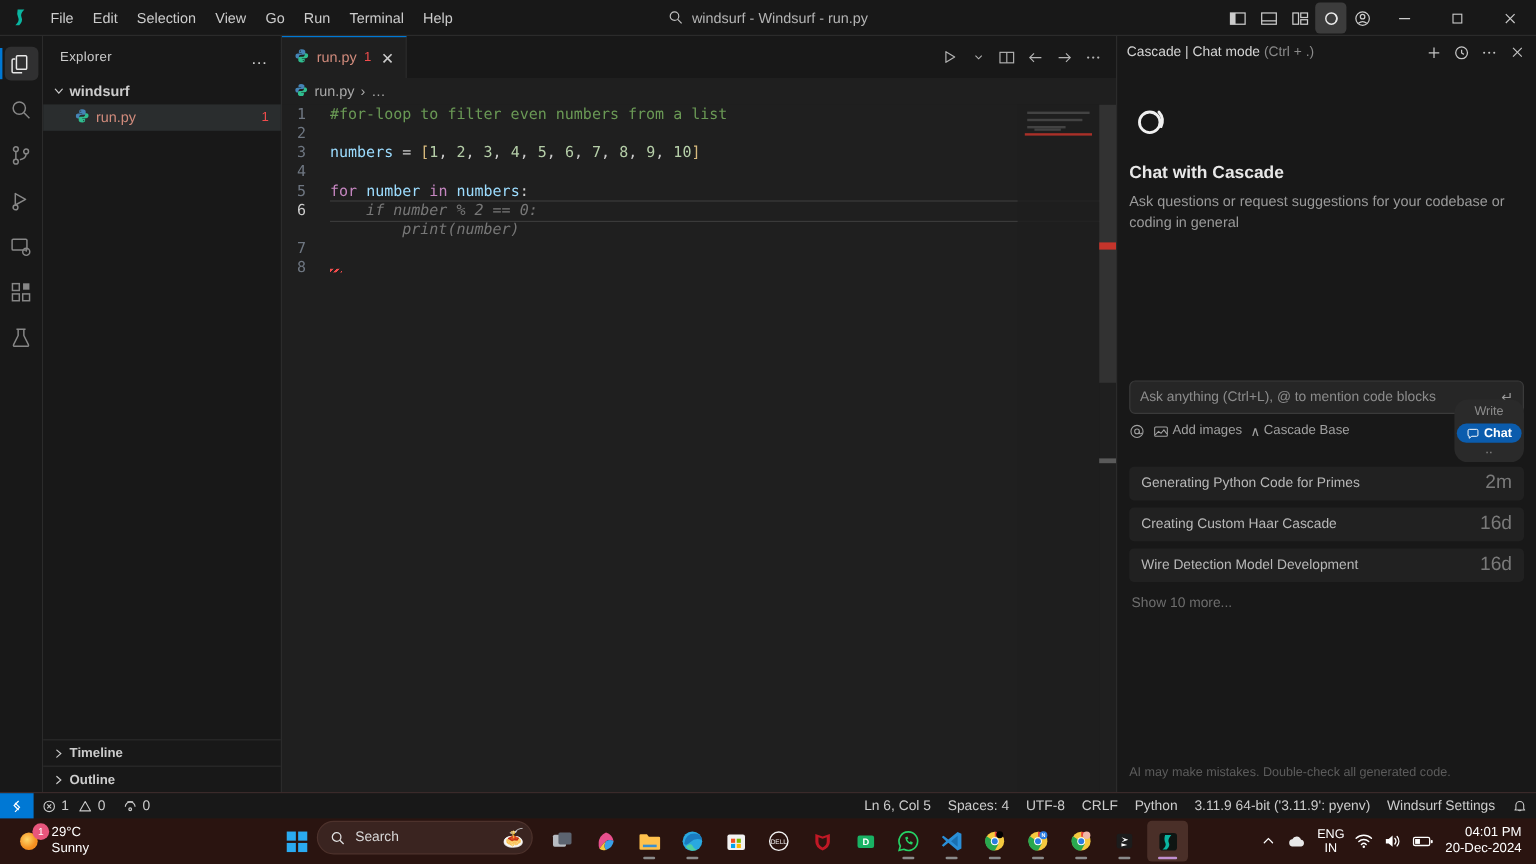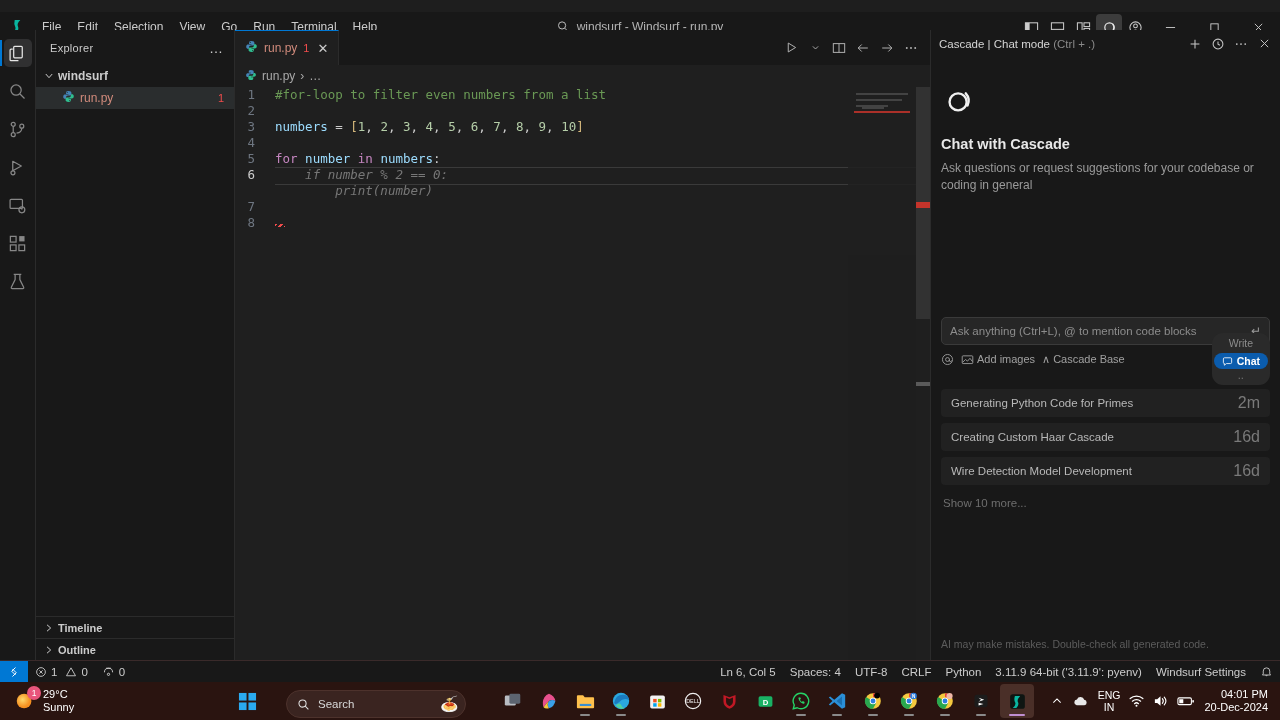--- a/index.html
+++ b/index.html
@@ -8,21 +8,21 @@
     background:#1e1e1e;
     font-family:"Liberation Sans", sans-serif;
     font-size:12px;
     color:#cccccc;
     -webkit-font-smoothing:antialiased;
   }
   .app { position:relative; width:1280px; height:720px; }
 
   
   .titlebar {
-    position:absolute; top:12px; left:0; width:1280px; height:30px;
+    position:absolute; top:0; left:0; width:1280px; height:30px;
     background:#181818; display:flex; align-items:center;
     border-bottom:1px solid #2b2b2b;
   }
   .wlogo { width:34px; display:flex; align-items:center; justify-content:center; }
   .menus { display:flex; align-items:center; gap:0px; }
   .menu-item {
     padding:3px 8px; font-size:12px; color:#cccccc; cursor:default;
     border-radius:3px;
   }
   .title-center {
@@ -223,21 +223,21 @@
   .weather {
     display:flex; align-items:center; gap:7px; padding-left:14px; width:230px;
   }
   .w-sun { position:relative; width:22px; height:22px; }
   .w-badge {
     position:absolute; top:-4px; right:-5px; width:14px; height:14px;
     background:#e8567c; border-radius:50%; color:#fff; font-size:8.5px;
     display:flex; align-items:center; justify-content:center;
   }
   .w-text { font-size:11px; color:#ffffff; line-height:13px; }
-  .tb-center { display:flex; align-items:flex-end; gap:22px; }
+  .tb-center { display:flex; align-items:flex-start; gap:0; }
   .start-btn { width:34px; height:34px; display:flex; align-items:center; justify-content:center; }
   .search-pill {
     width:180px; height:28px; background:#3a2420; border:1px solid #4d322c;
     border-radius:14px; display:flex; align-items:center; gap:8px;
     padding:0 10px; font-size:11.5px; color:#d8d8d8; position:relative; overflow:hidden;
   }
   .search-emoji { position:absolute; right:6px; font-size:15px; }
   .tb-apps { display:flex; align-items:center; gap:2px; margin-left:8px; }
   .tapp {
     width:34px; height:34px; display:flex; align-items:center; justify-content:center;

